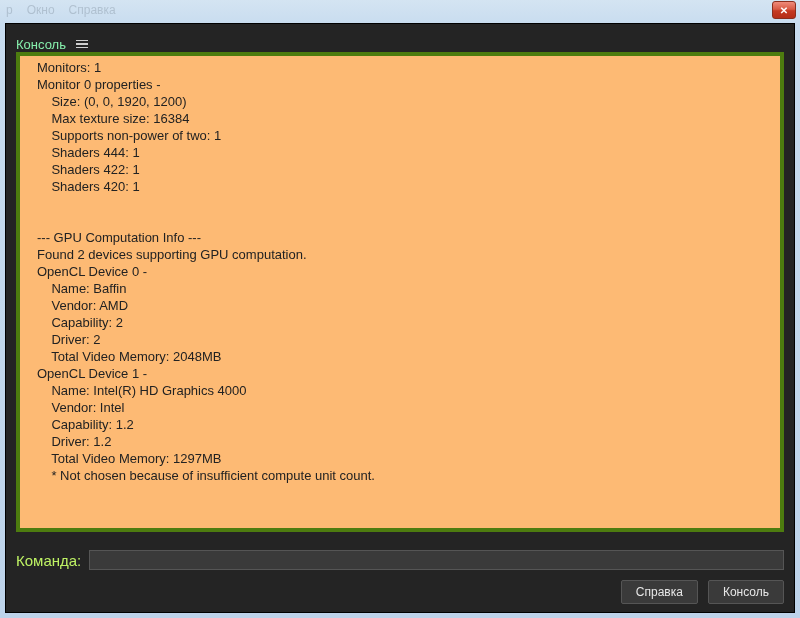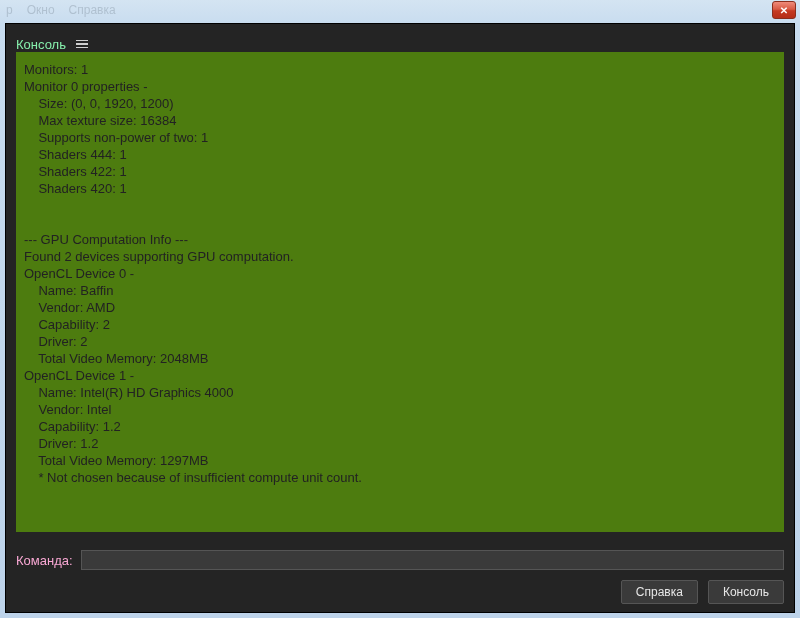--- a/index.html
+++ b/index.html
@@ -63,45 +63,45 @@
   .menu-icon span {
     display: block; width: 12px; height: 1.5px; background: #cfcfcf;
   }
 
   .console-wrap {
     position: absolute;
     top: 28px; left: 10px; right: 10px; bottom: 80px;
   }
   .console {
     width: 100%; height: 100%;
-    background: #4d7c0f;
-    border: 6px solid #4d7c0f;
+    background: #fdba74;
+    border: 4px solid #4d7c0f;
     overflow: scroll;
-    padding: 3px 6px 3px 2px;
+    padding: 3px 6px 3px 17px;
     color: #222;
     font-family: Tahoma, Verdana, sans-serif;
     font-size: 13px;
     line-height: 17px;
     white-space: pre;
   }
   .console::-webkit-scrollbar { width: 16px; height: 16px; }
   .console::-webkit-scrollbar-track { background: #e8e8e8; border-left: 1px solid #c9c9c9; }
   .console::-webkit-scrollbar-thumb { background: #c6c6c6; border: 1px solid #9c9c9c; border-radius: 2px; }
   .console::-webkit-scrollbar-button { background: #e2e2e2; height: 16px; border: 1px solid #bcbcbc; }
   .console::-webkit-scrollbar-corner { background: #e8e8e8; }
 
   .command-row {
     position: absolute;
     left: 10px; right: 10px; bottom: 40px;
     height: 24px;
     display: flex;
     align-items: center;
     gap: 8px;
   }
-  .command-label { color: #f9a8d4; font-size: 13px; white-space: nowrap; text-align: center; }
+  .command-label { color: #bef264; font-size: 15px; white-space: nowrap; text-align: center; }
   .command-input {
     flex: 1;
     height: 20px;
     background: #3a3a3a;
     border: 1px solid #555;
     color: #eee;
     padding: 0 6px;
     font-size: 12px;
   }
 

